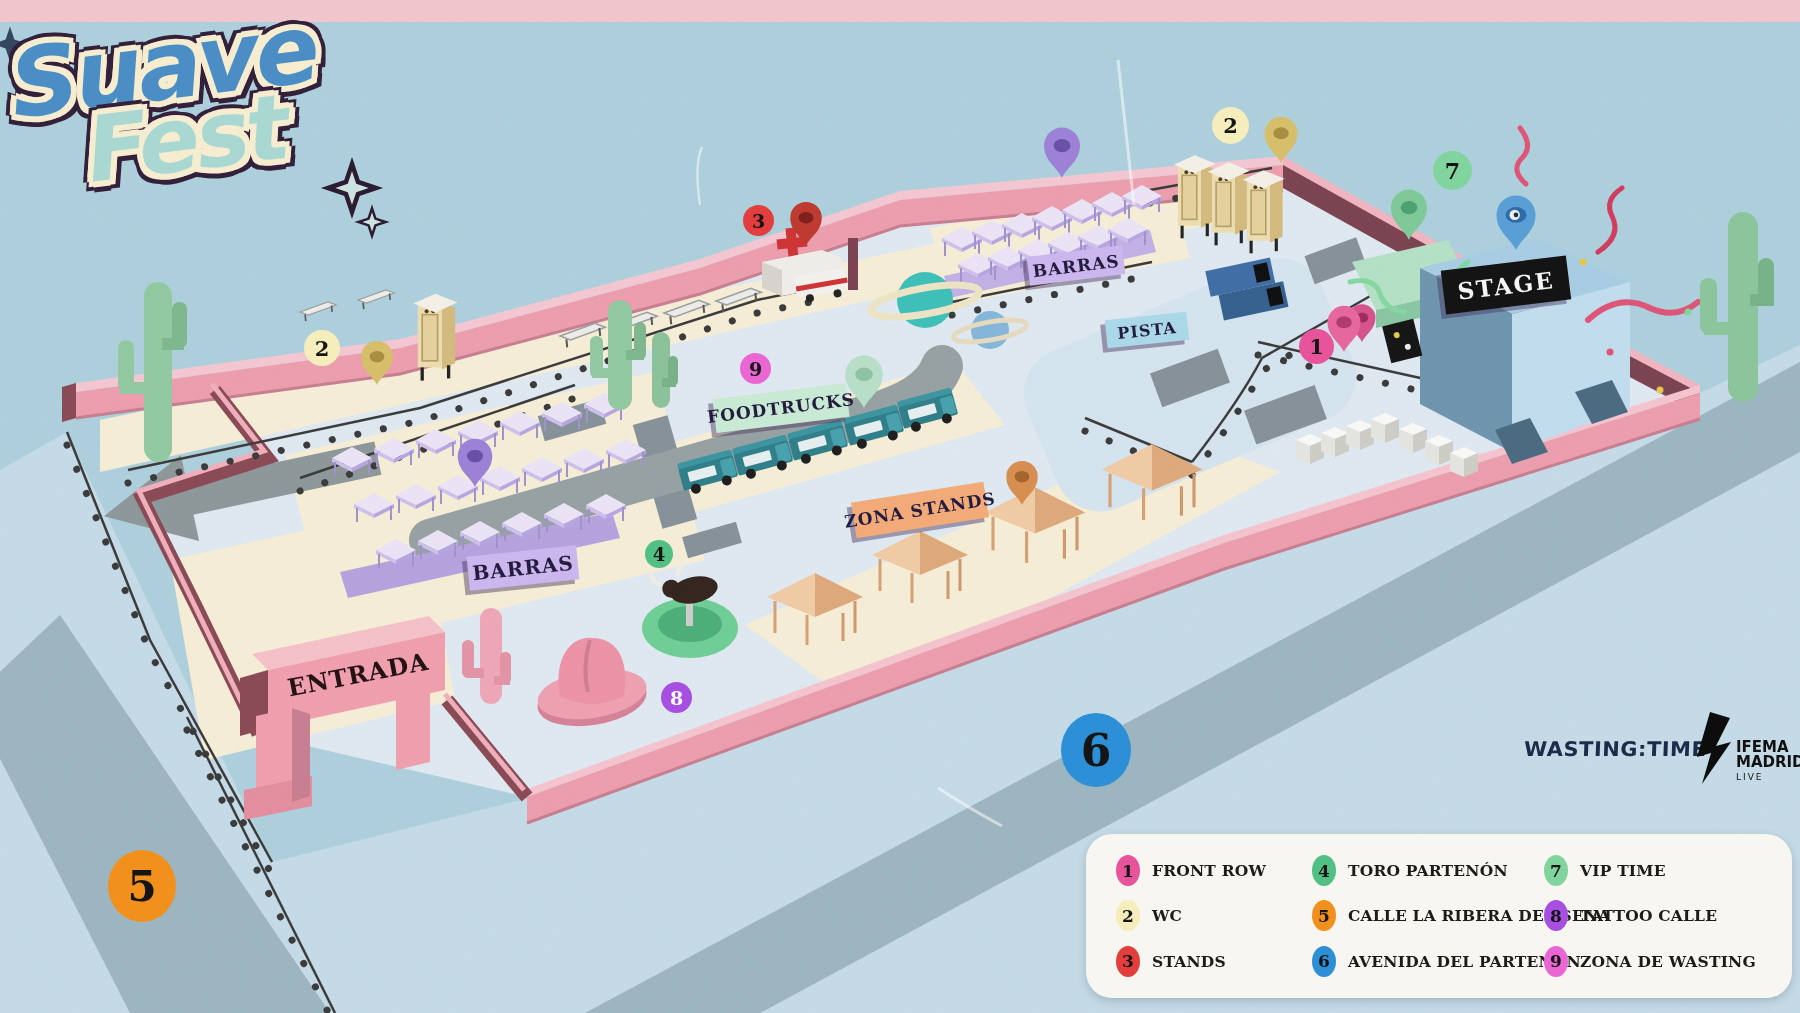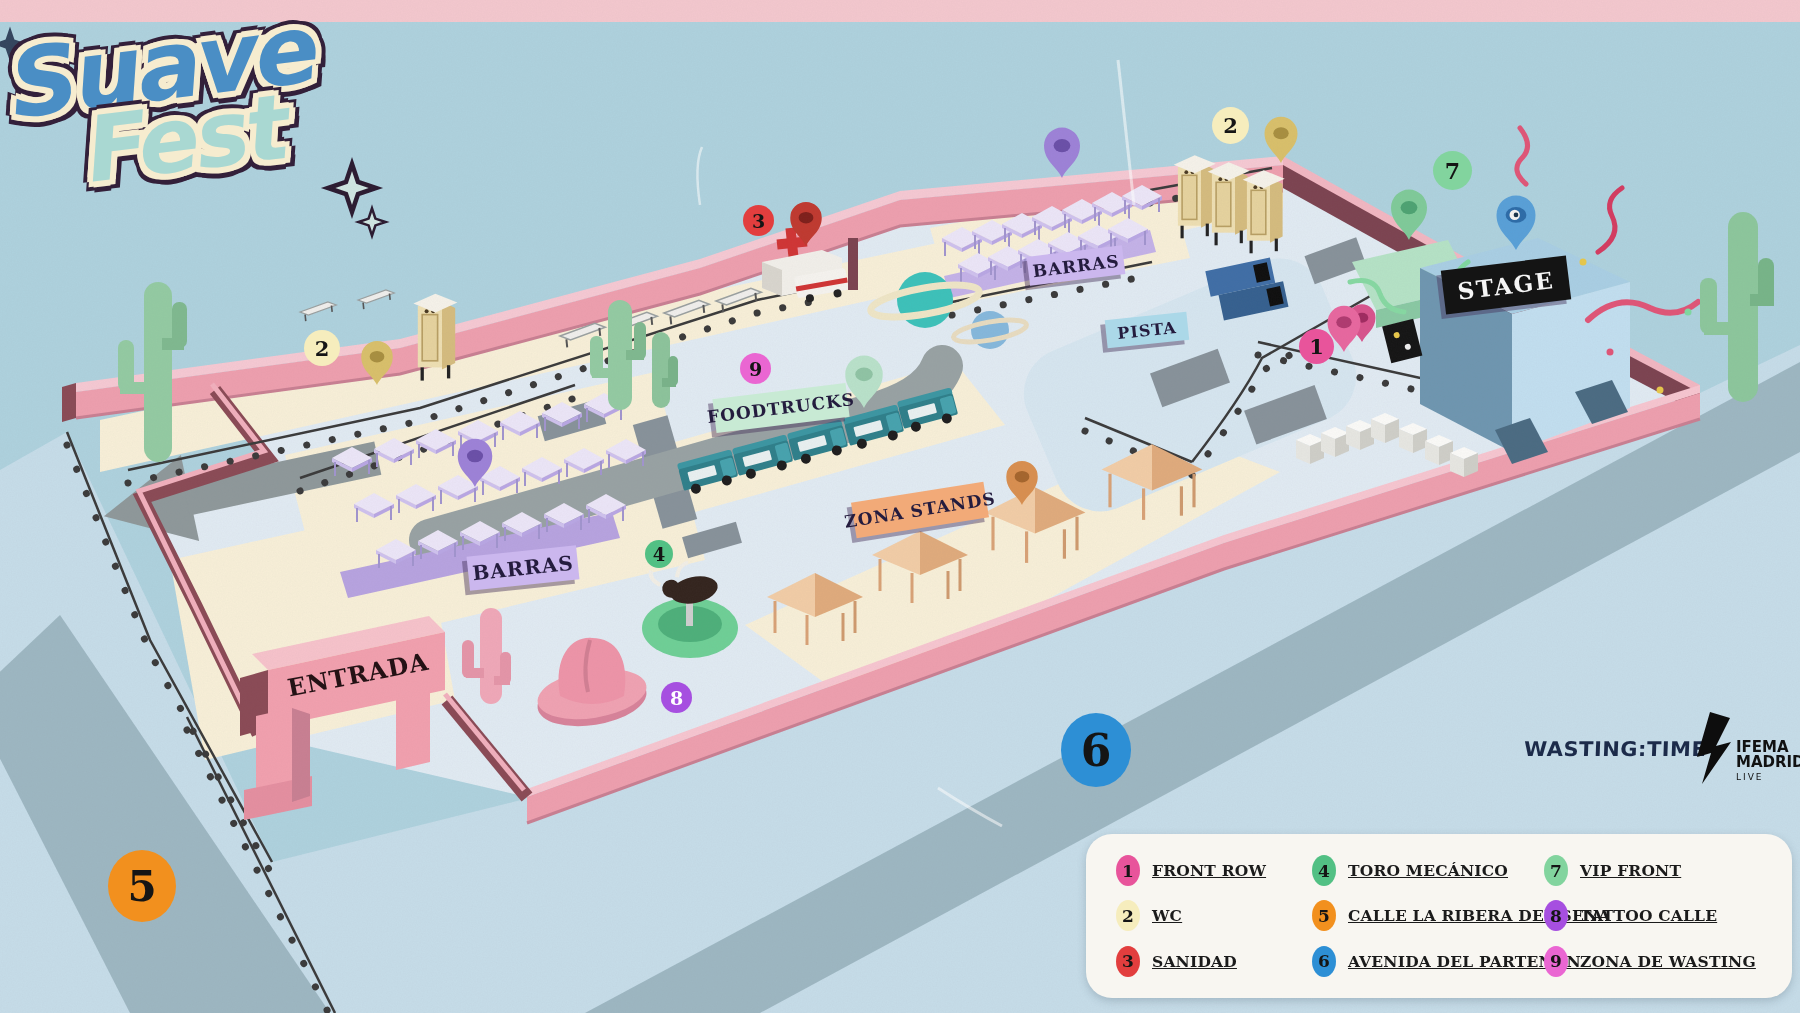--- a/index.html
+++ b/index.html
@@ -31,21 +31,21 @@
       color:#151515;font-weight:bold;font-family:"DejaVu Serif",serif;}
 
   
   .legend{position:absolute;left:1086px;top:834px;width:706px;height:164px;background:#f8f6f1;
           border-radius:26px;box-shadow:0 3px 8px rgba(60,80,95,.25);
           display:grid;grid-auto-flow:column;grid-template-rows:repeat(3,1fr);
           grid-template-columns:196px 232px auto;padding:14px 10px 14px 30px;box-sizing:border-box;}
   .legend-item{display:flex;align-items:center;gap:12px;}
   .legend-num{width:24px;height:31px;border-radius:50%;flex:0 0 24px;display:flex;align-items:center;
           justify-content:center;font-size:17px;font-weight:bold;color:#151515;}
-  .legend-label{font-size:15.5px;font-weight:bold;color:#1b1b1b;letter-spacing:.2px;white-space:nowrap;text-decoration:underline;}
+  .legend-label{font-size:15.5px;font-weight:bold;color:#1b1b1b;letter-spacing:.2px;white-space:nowrap;}
 
   
   .wasting{position:absolute;left:1524px;top:737px;font-family:"DejaVu Sans",sans-serif;
            font-weight:800;font-size:21px;color:#1c2b4a;letter-spacing:.5px;transform:scaleY(.96) skewX(-2deg);}
   .ifema{position:absolute;left:1694px;top:712px;display:flex;gap:4px;color:#111;}
   .ifema .txt{display:flex;flex-direction:column;line-height:1.02;margin-top:28px;}
   .ifema .l1{font-family:"DejaVu Sans",sans-serif;font-weight:800;font-size:15px;}
   .ifema .l2{font-family:"DejaVu Sans",sans-serif;font-weight:800;font-size:15px;}
   .ifema .l3{font-family:"DejaVu Sans",sans-serif;font-weight:400;font-size:9px;letter-spacing:2px;margin-top:2px;}
 </style>
@@ -580,37 +580,37 @@
   <div class="legend-item">
     <span class="legend-num" style="background-color: rgb(232, 84, 155);">1</span>
     <span class="legend-label">FRONT ROW</span>
       </div>
   <div class="legend-item">
     <span class="legend-num" style="background-color: rgb(246, 237, 189);">2</span>
     <span class="legend-label">WC</span>
       </div>
   <div class="legend-item">
     <span class="legend-num" style="background-color: rgb(226, 62, 62);">3</span>
-    <span class="legend-label">SANIDAD</span>
+    <span class="legend-label">STANDS</span>
       </div>
   <div class="legend-item">
     <span class="legend-num" style="background-color: rgb(82, 192, 132);">4</span>
-    <span class="legend-label">TORO MECÁNICO</span>
+    <span class="legend-label">TORO PARTENÓN</span>
       </div>
   <div class="legend-item">
     <span class="legend-num" style="background-color: rgb(242, 144, 30);">5</span>
     <span class="legend-label">CALLE LA RIBERA DEL SENA</span>
       </div>
   <div class="legend-item">
     <span class="legend-num" style="background-color: rgb(45, 143, 213);">6</span>
     <span class="legend-label">AVENIDA DEL PARTENÓN</span>
       </div>
   <div class="legend-item">
     <span class="legend-num" style="background-color: rgb(130, 212, 158);">7</span>
-    <span class="legend-label">VIP FRONT</span>
+    <span class="legend-label">VIP TIME</span>
       </div>
   <div class="legend-item">
     <span class="legend-num" style="background-color: rgb(166, 79, 224);">8</span>
     <span class="legend-label">TATTOO CALLE</span>
       </div>
   <div class="legend-item">
     <span class="legend-num" style="background-color: rgb(234, 102, 210);">9</span>
     <span class="legend-label">ZONA DE WASTING</span>
       </div>
 </div>

